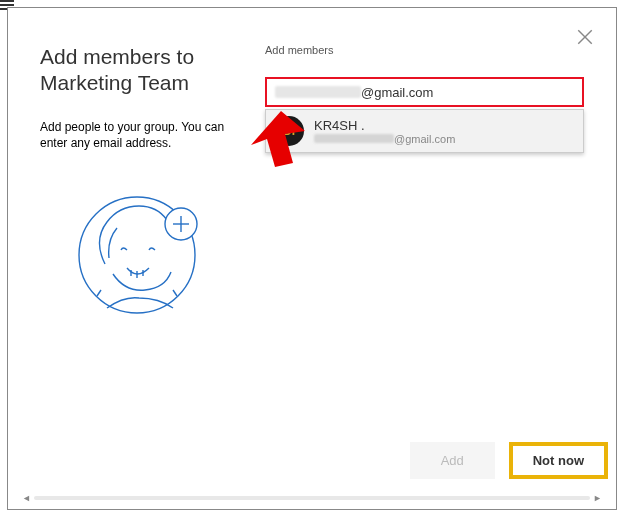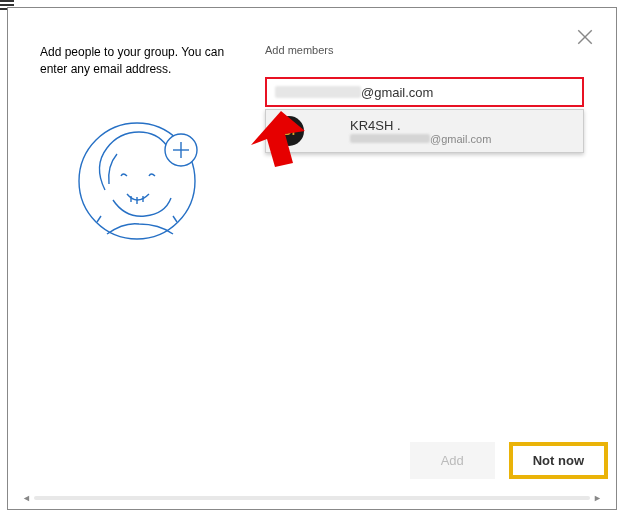--- a/index.html
+++ b/index.html
@@ -143,21 +143,20 @@
     }
     .avatar-text {
       color: #d4a62a;
       font-weight: bold;
       font-size: 12px;
       font-family: Arial, sans-serif;
     }
     .suggestion-text {
       display: flex;
       flex-direction: column;
-      margin-left: 36px;
     }
     .suggestion-name {
       font-size: 13px;
       color: #333;
     }
     .suggestion-email {
       font-size: 11px;
       color: #888;
       display: flex;
       align-items: center;
@@ -235,20 +234,21 @@
 
     <div class="close-btn">
       <svg viewBox="0 0 16 16">
         <line x1="2" y1="2" x2="14" y2="14" stroke="#888" stroke-width="1.2"></line>
         <line x1="14" y1="2" x2="2" y2="14" stroke="#888" stroke-width="1.2"></line>
       </svg>
     </div>
 
     <div class="content">
       <div class="left-panel">
+        <h1 class="heading">Add members to Marketing Team</h1>
         <p class="description">Add people to your group. You can enter any email address.</p>
         <div class="illustration">
           <svg width="150" height="150" viewBox="0 0 150 150">
             <g stroke="#2670c5" stroke-width="1.4" fill="none">
               <circle cx="68" cy="75" r="58"></circle>
               <path d="M 36 84 Q 24 60 38 42 Q 50 26 70 26 Q 88 26 98 40"></path>
               <path d="M 40 78 Q 38 60 48 48"></path>
               <path d="M 44 94 Q 56 112 76 110 Q 96 108 102 92"></path>
               <path d="M 52 70 Q 54 66 58 70"></path>
               <path d="M 80 70 Q 82 66 86 70"></path>

